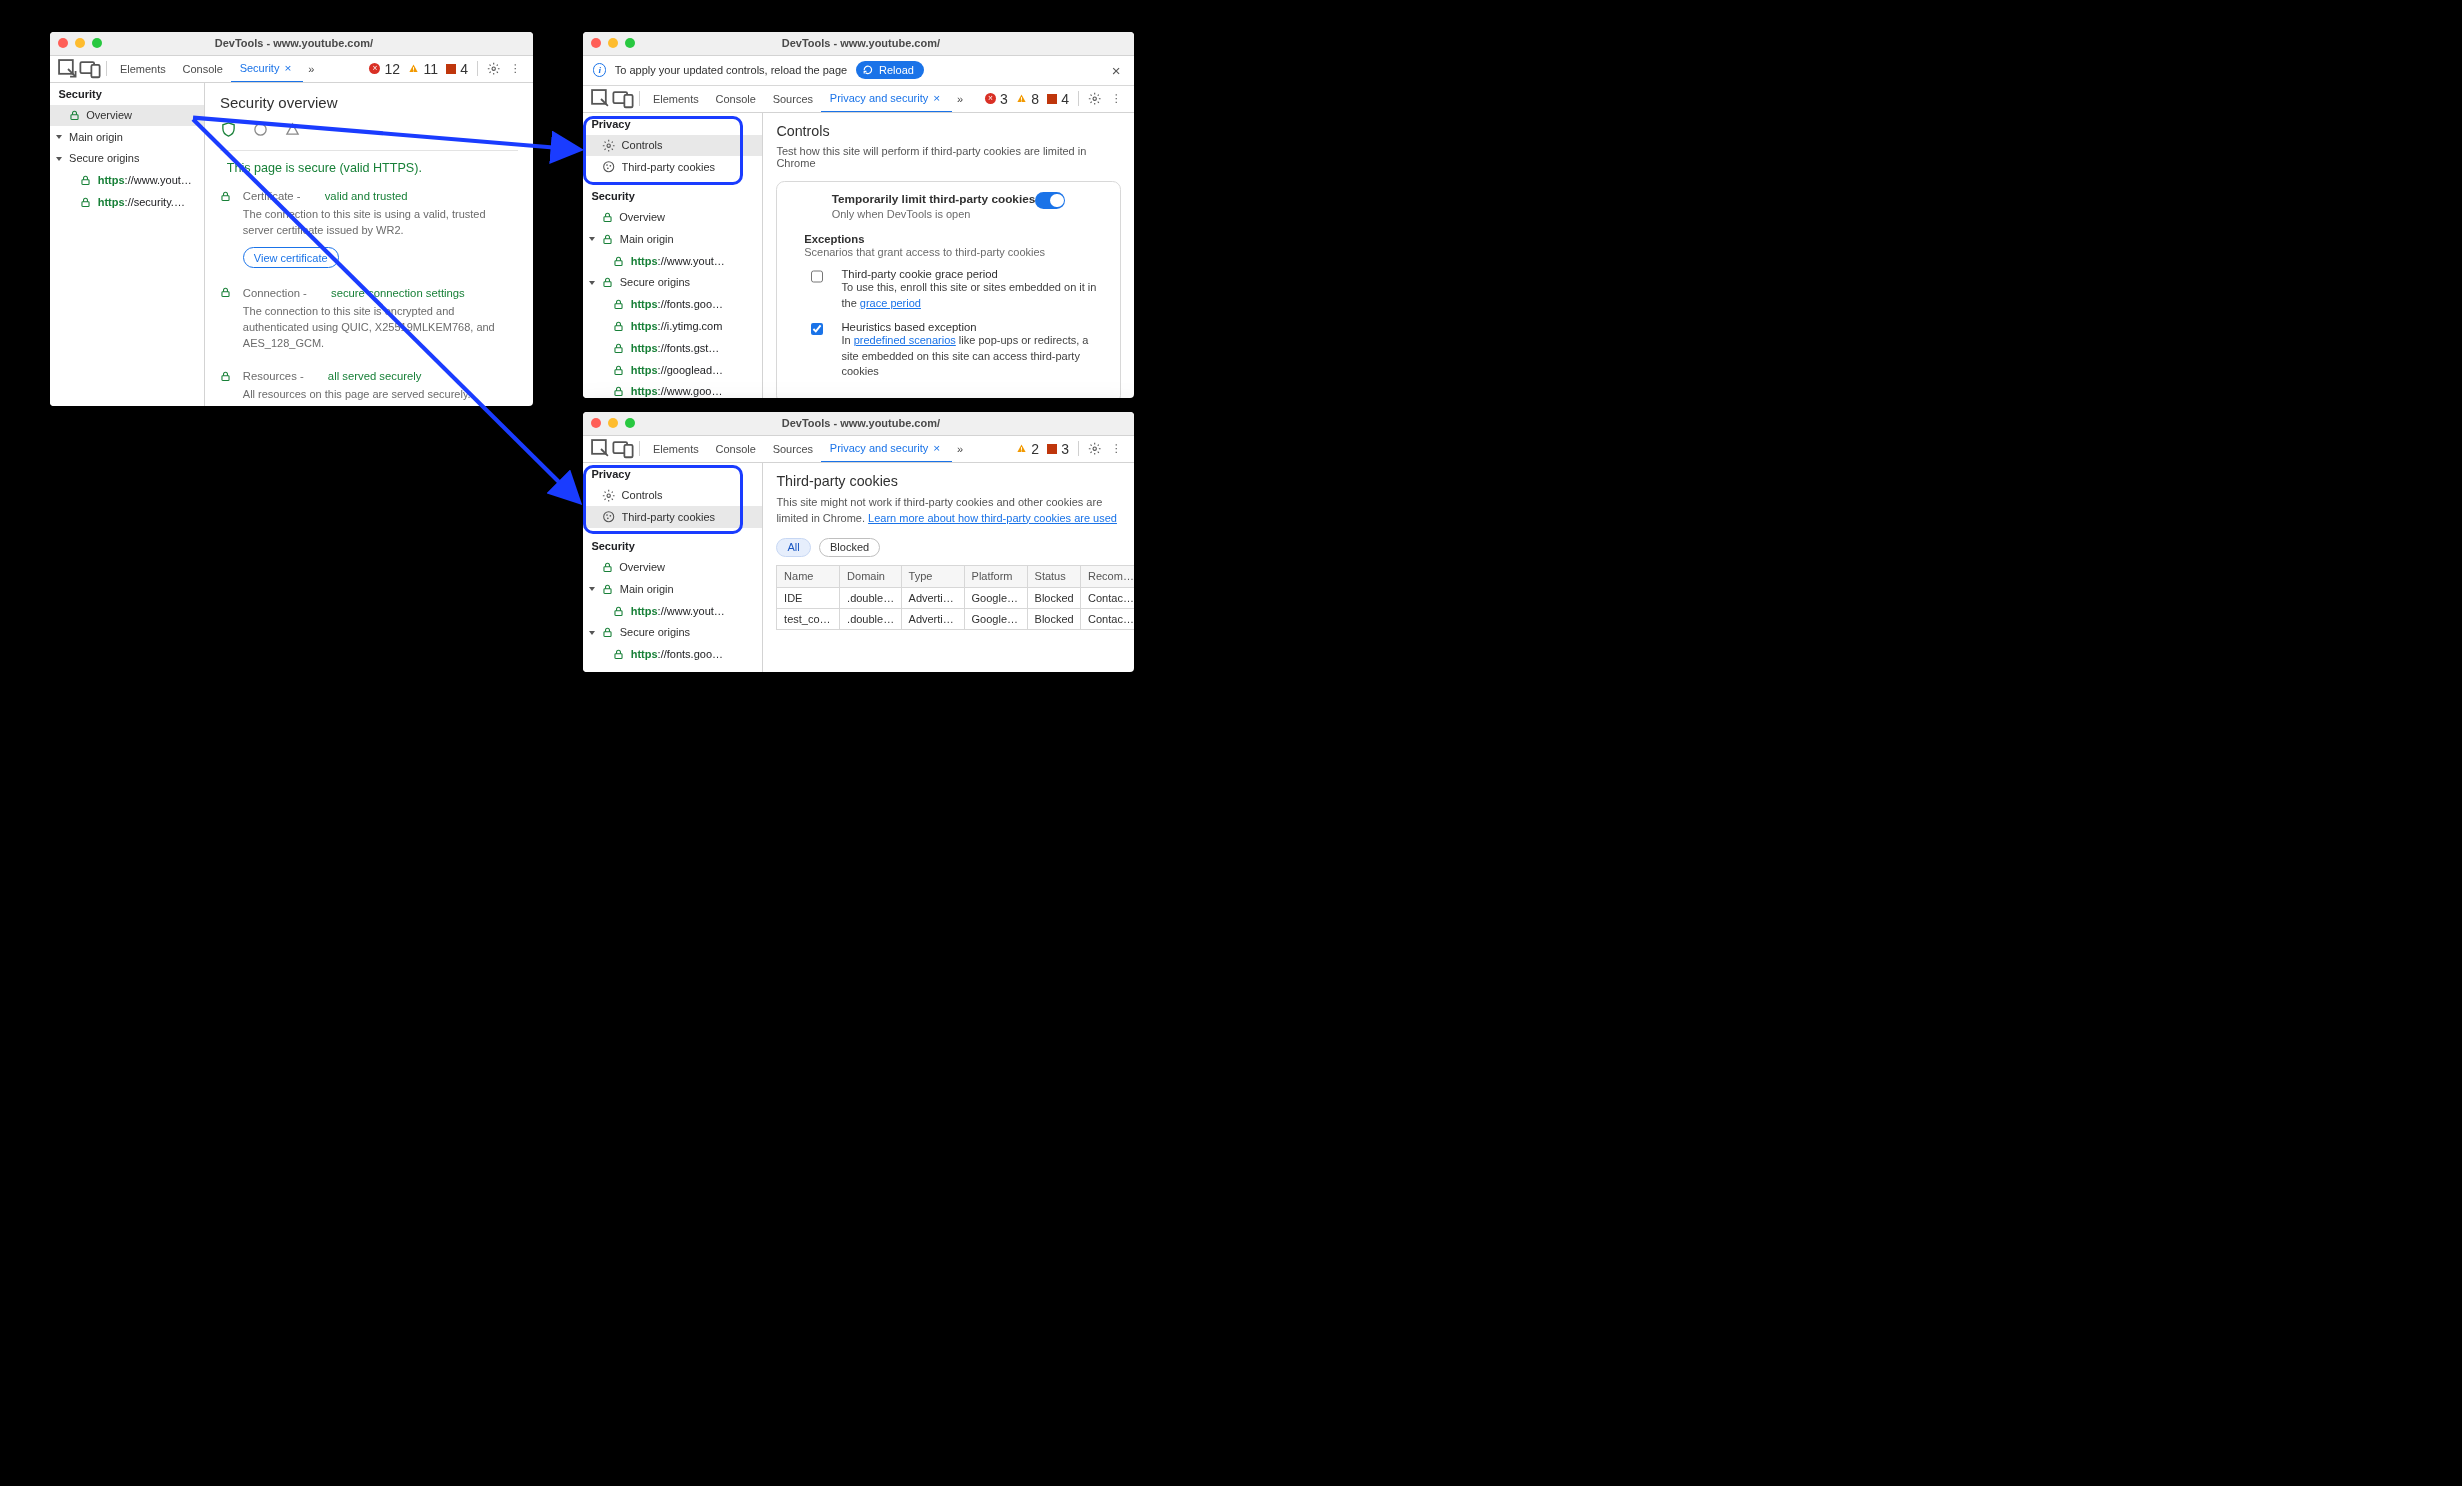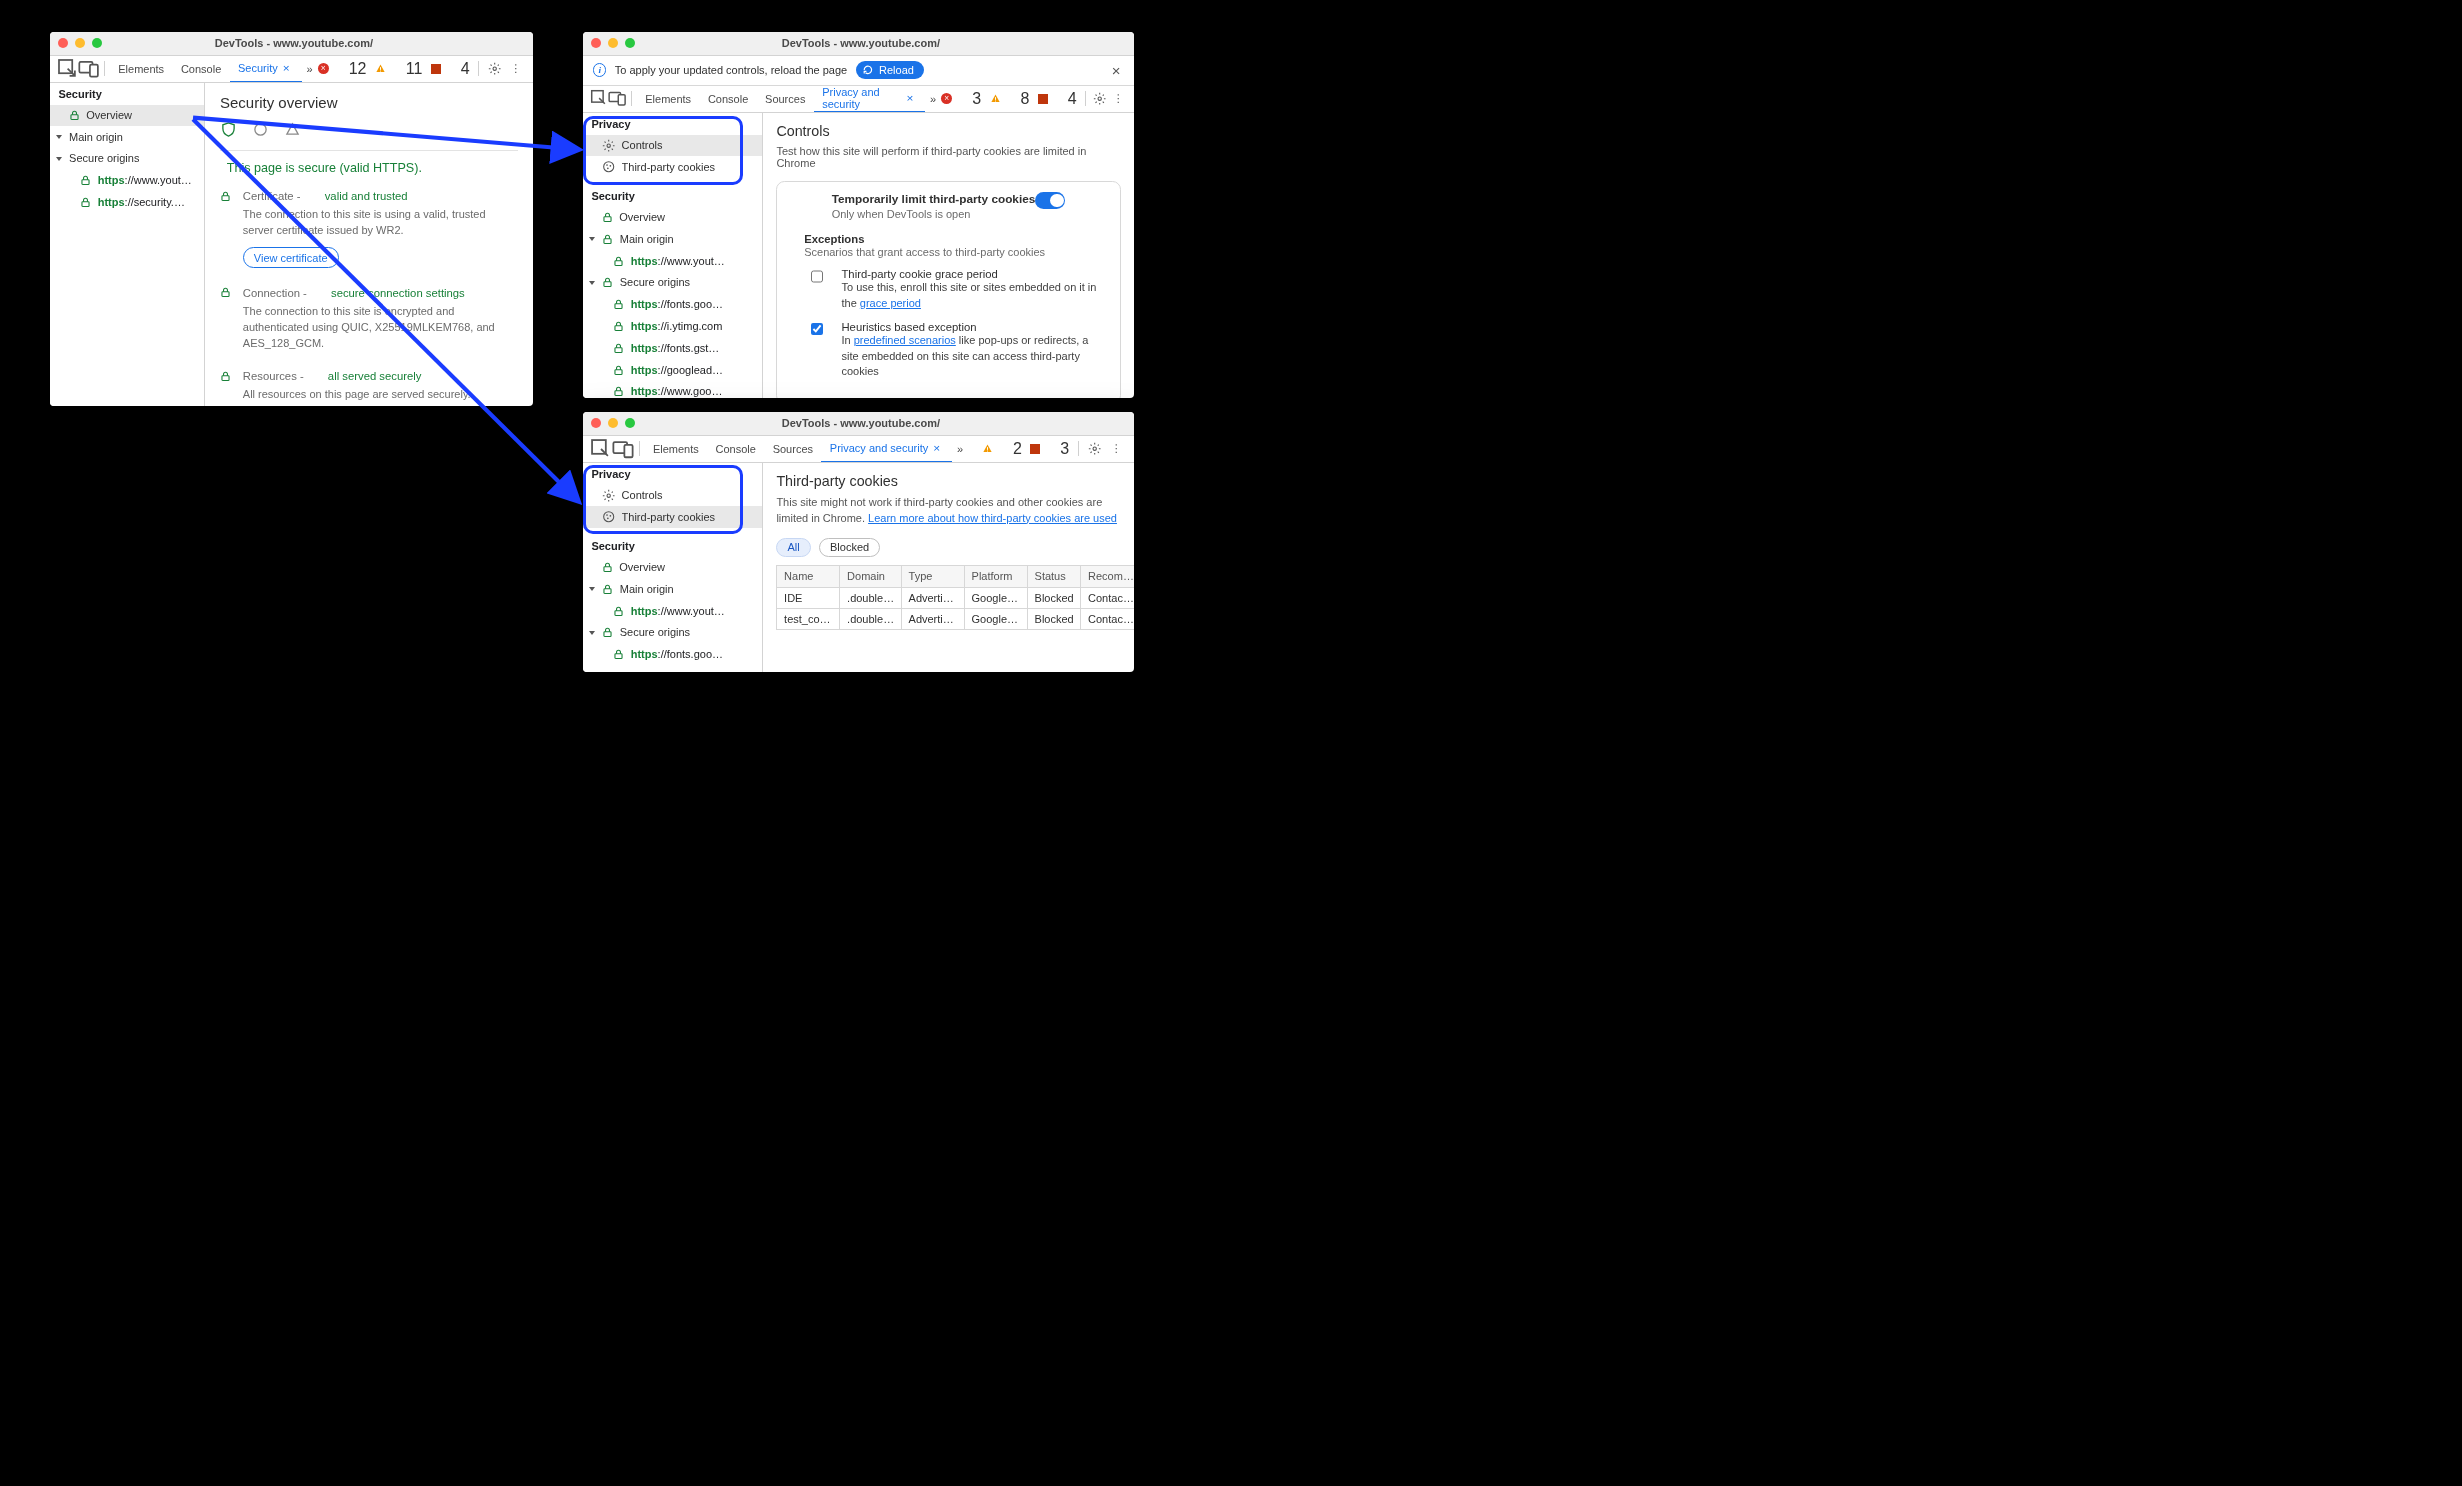--- a/index.html
+++ b/index.html
@@ -110,21 +110,21 @@
   .tabrow .tab.active {
     color: #1a73e8;
     border-bottom: 1.7px solid #1a73e8;
     font-weight: 500;
   }
   .tab .tab-x { font-size: 11.8px; color: #1a73e8; margin-left: 1.7px; }
   .tab.active:not(.noclose)::after { content:""; }
   .more-tabs { padding: 0 5px; color: #444; cursor: pointer; }
   .tabrow .spacer { flex: 1; }
   .status-chunks { display: flex; align-items: center; gap: 8.4px; padding-right: 3.4px; }
-  .chip { display: inline-flex; align-items: center; gap: 20px; font-size: 16px; color: #333; }
+  .chip { display: inline-flex; align-items: center; gap: 4px; font-size: 14px; color: #333; }
   .chip .circle { width: 11px; height: 11px; border-radius: 50%; display: inline-block; }
   .chip.err .circle { background: #d93025; }
   .chip.err .circle::after { content:"×"; color:#fff; font-size:8.4px; display:block; text-align:center; line-height:11px; }
   .chip.warn svg { width: 11px; height: 11px; }
   .chip.flag .flag { width: 10px; height: 10px; background:#bf360c; display:inline-block; }
   .gear-btn, .kebab-btn { width: 22px; height: 22px; display:flex;align-items:center;justify-content:center;color:#555;cursor:pointer; }
 
   
   .body { flex: 1; display: flex; min-height: 0; }
   .sidebar {

